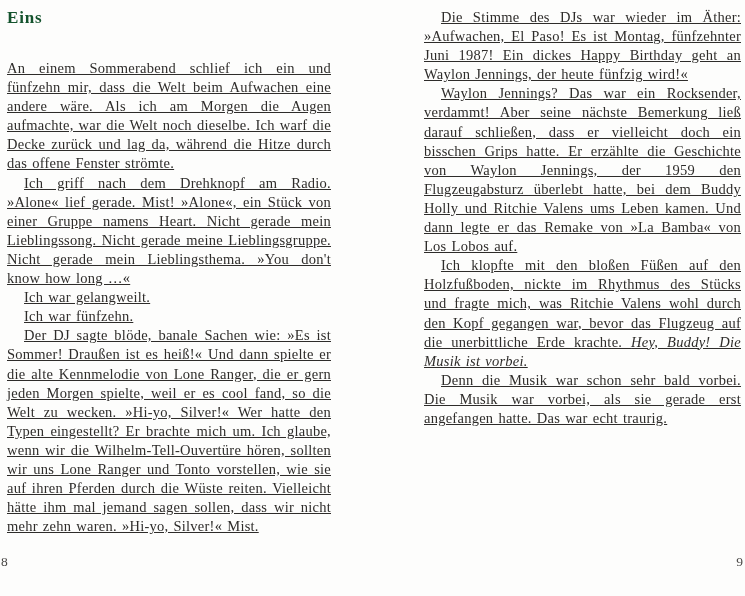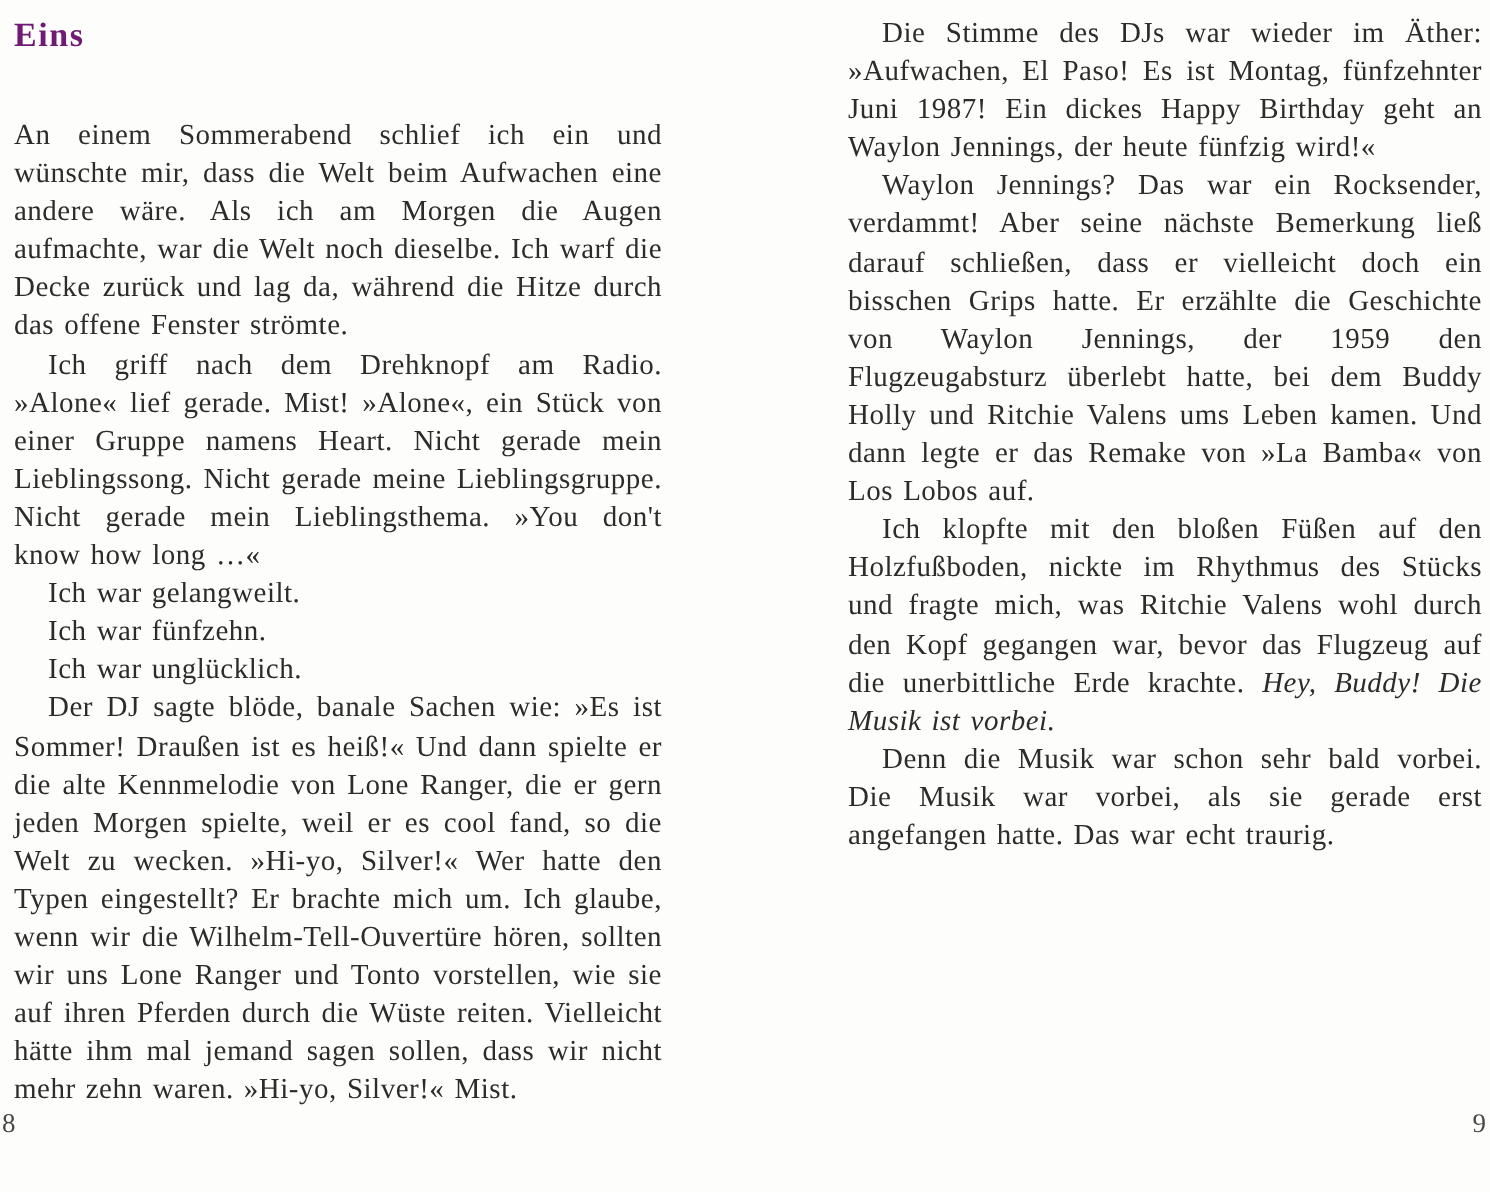--- a/index.html
+++ b/index.html
@@ -26,30 +26,31 @@
   }
   .page.right {
     left: 424px;
     width: 317px;
   }
   .chapter {
     margin: 0 0 31px 0;
     font-size: 17px;
     font-weight: 700;
     letter-spacing: 0.8px;
-    color: #701a75;
+    color: #14532d;
   }
   .para {
     margin: 0;
     font-size: 14.5px;
     line-height: 19.1px;
     text-align: justify;
     letter-spacing: 0.25px;
     word-spacing: 1.2px;
     hyphens: auto;
+    text-decoration: underline;
     -webkit-hyphens: auto;
   }
   .para.indent {
     text-indent: 17px;
   }
   .italic {
     font-style: italic;
   }
   .pagenum {
     position: absolute;
@@ -61,25 +62,24 @@
   .pagenum.num-right { right: 2px; }
 </style>
 </head>
 <body>
 
 <div>
 
   <section class="page left">
     <h1 class="chapter">Eins</h1>
     <div>
-        <p class="para"><span>An einem Sommerabend schlief ich ein und wünschte mir, dass die Welt beim Aufwachen eine andere wäre. Als ich am Morgen die Augen aufmachte, war die Welt noch dieselbe. Ich warf die Decke zurück und lag da, während die Hitze durch das offene Fenster strömte.</span></p>
+        <p class="para"><span>An einem Sommerabend schlief ich ein und fünfzehn mir, dass die Welt beim Aufwachen eine andere wäre. Als ich am Morgen die Augen aufmachte, war die Welt noch dieselbe. Ich warf die Decke zurück und lag da, während die Hitze durch das offene Fenster strömte.</span></p>
         <p class="para indent"><span>Ich griff nach dem Drehknopf am Radio. »Alone« lief gerade. Mist! »Alone«, ein Stück von einer Gruppe namens Heart. Nicht gerade mein Lieblingssong. Nicht gerade meine Lieblingsgruppe. Nicht gerade mein Lieblingsthema. »You don't know how long …«</span></p>
         <p class="para indent"><span>Ich war gelangweilt.</span></p>
         <p class="para indent"><span>Ich war fünfzehn.</span></p>
-        <p class="para indent"><span>Ich war unglücklich.</span></p>
         <p class="para indent"><span>Der DJ sagte blöde, banale Sachen wie: »Es ist Sommer! Draußen ist es heiß!« Und dann spielte er die alte Kennmelodie von Lone Ranger, die er gern jeden Morgen spielte, weil er es cool fand, so die Welt zu wecken. »Hi-yo, Silver!« Wer hatte den Typen eingestellt? Er brachte mich um. Ich glaube, wenn wir die Wilhelm-Tell-Ouvertüre hören, sollten wir uns Lone Ranger und Tonto vorstellen, wie sie auf ihren Pferden durch die Wüste reiten. Vielleicht hätte ihm mal jemand sagen sollen, dass wir nicht mehr zehn waren. »Hi-yo, Silver!« Mist.</span></p>
       </div>
   </section>
 
   <section class="page right">
     <div>
         <p class="para indent"><span>Die Stimme des DJs war wieder im Äther: »Aufwachen, El Paso! Es ist Montag, fünfzehnter Juni 1987! Ein dickes Happy Birthday geht an Waylon Jennings, der heute fünfzig wird!«</span></p>
         <p class="para indent"><span>Waylon Jennings? Das war ein Rocksender, verdammt! Aber seine nächste Bemerkung ließ darauf schließen, dass er vielleicht doch ein bisschen Grips hatte. Er erzählte die Geschichte von Waylon Jennings, der 1959 den Flugzeugabsturz überlebt hatte, bei dem Buddy Holly und Ritchie Valens ums Leben kamen. Und dann legte er das Remake von »La Bamba« von Los Lobos auf.</span></p>
         <p class="para indent"><span>Ich klopfte mit den bloßen Füßen auf den Holzfußboden, nickte im Rhythmus des Stücks und fragte mich, was Ritchie Valens wohl durch den Kopf gegangen war, bevor das Flugzeug auf die unerbittliche Erde krachte. </span><span class="italic">Hey, Buddy! Die Musik ist vorbei.</span></p>
         <p class="para indent"><span>Denn die Musik war schon sehr bald vorbei. Die Musik war vorbei, als sie gerade erst angefangen hatte. Das war echt traurig.</span></p>

